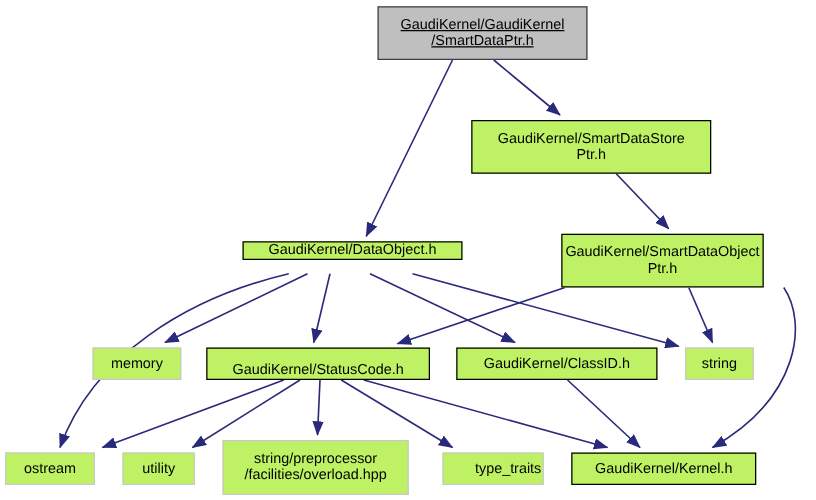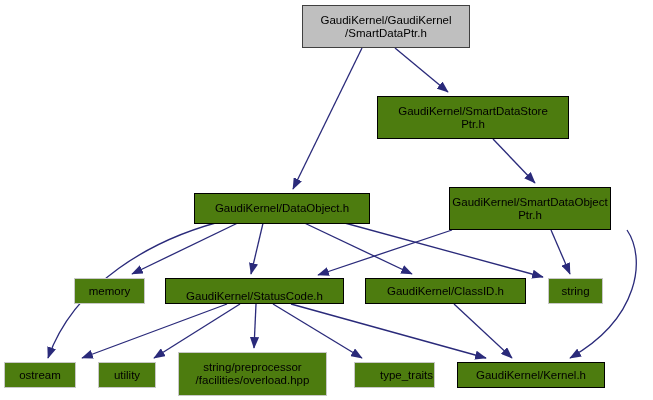--- a/index.html
+++ b/index.html
@@ -27,21 +27,21 @@
     box-sizing: border-box;
     display: flex;
     align-items: center;
     justify-content: center;
     text-align: center;
     color: #000000;
     font-size: 11.5px;
     line-height: 13px;
     letter-spacing: 0px;
     white-space: pre-line;
-    background: #4d7c0f;
+    background: #bef264;
     border: 1px solid #c8c8c8;
     z-index: 2;
   }
   .node.strong {
     border: 1.6px solid #000000;
   }
   .node.current {
     border: 1.6px solid #404040;
     background: #bfbfbf;
   }
@@ -74,27 +74,27 @@
         <path d="M 330,219 L 543,277" fill="none" stroke="#2a2a7a" stroke-width="1.3" marker-end="url(#arrowhead)"></path>
         <path d="M 227,304 L 82,358" fill="none" stroke="#2a2a7a" stroke-width="1.3" marker-end="url(#arrowhead)"></path>
         <path d="M 240,304 L 154,358" fill="none" stroke="#2a2a7a" stroke-width="1.3" marker-end="url(#arrowhead)"></path>
         <path d="M 256,304 L 254,348" fill="none" stroke="#2a2a7a" stroke-width="1.3" marker-end="url(#arrowhead)"></path>
         <path d="M 273,304 L 362,358" fill="none" stroke="#2a2a7a" stroke-width="1.3" marker-end="url(#arrowhead)"></path>
         <path d="M 291,304 L 486,358" fill="none" stroke="#2a2a7a" stroke-width="1.3" marker-end="url(#arrowhead)"></path>
         <path d="M 454,304 L 512,358" fill="none" stroke="#2a2a7a" stroke-width="1.3" marker-end="url(#arrowhead)"></path>
       </g>
   </svg>
   <div id="nodes-layer">
-      <div class="node current" style="left: 302px; top: 5px; width: 168px; height: 43px;"><span class="node-label">GaudiKernel/GaudiKernel
+      <div class="node current" style="left: 302px; top: 5px; width: 168px; height: 43px; text-decoration: underline;"><span class="node-label">GaudiKernel/GaudiKernel
 /SmartDataPtr.h</span></div>
       <div class="node strong" style="left: 377px; top: 96px; width: 192px; height: 43px;"><span class="node-label">GaudiKernel/SmartDataStore
 Ptr.h</span></div>
       <div class="node strong" style="left: 449px; top: 187px; width: 162px; height: 43px;"><span class="node-label">GaudiKernel/SmartDataObject
 Ptr.h</span></div>
-      <div class="node strong" style="left: 194px; top: 193px; width: 176px; height: 31px;"><span class="node-label">GaudiKernel/DataObject.h</span></div>
+      <div class="node strong" style="left: 194px; top: 193px; width: 176px; height: 15px;"><span class="node-label">GaudiKernel/DataObject.h</span></div>
       <div class="node " style="left: 74px; top: 278px; width: 71px; height: 26px;"><span class="node-label">memory</span></div>
       <div class="node strong" style="left: 165px; top: 278px; width: 179px; height: 26px; align-items: flex-end;"><span class="node-label">GaudiKernel/StatusCode.h</span></div>
       <div class="node strong" style="left: 365px; top: 278px; width: 161px; height: 26px;"><span class="node-label">GaudiKernel/ClassID.h</span></div>
       <div class="node " style="left: 548px; top: 278px; width: 55px; height: 26px;"><span class="node-label">string</span></div>
       <div class="node " style="left: 4px; top: 362px; width: 72px; height: 26px;"><span class="node-label">ostream</span></div>
       <div class="node " style="left: 98px; top: 362px; width: 58px; height: 26px;"><span class="node-label">utility</span></div>
       <div class="node " style="left: 178px; top: 352px; width: 149px; height: 44px;"><span class="node-label">string/preprocessor
 /facilities/overload.hpp</span></div>
       <div class="node " style="left: 354px; top: 362px; width: 81px; height: 26px; padding-left: 24px;"><span class="node-label">type_traits</span></div>
       <div class="node strong" style="left: 457px; top: 362px; width: 148px; height: 26px;"><span class="node-label">GaudiKernel/Kernel.h</span></div>

